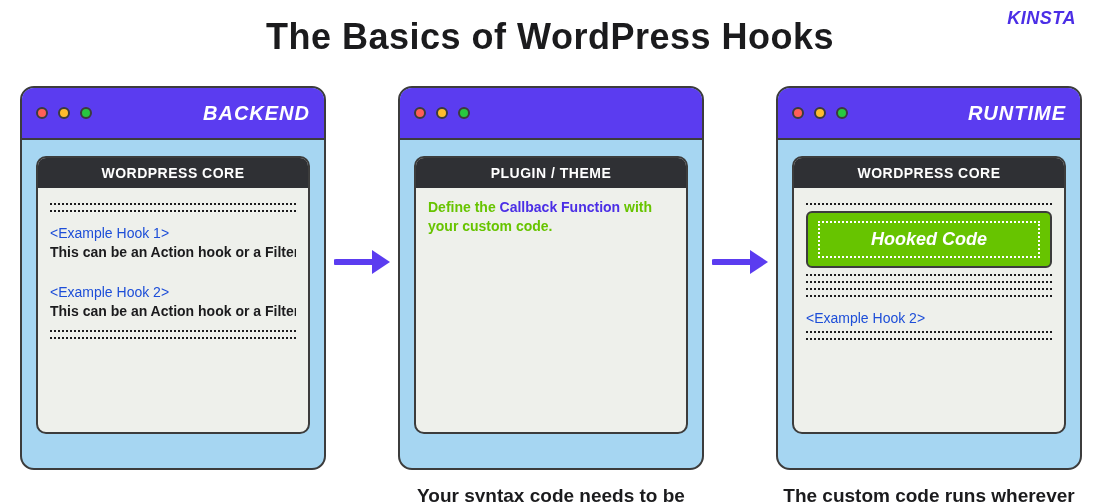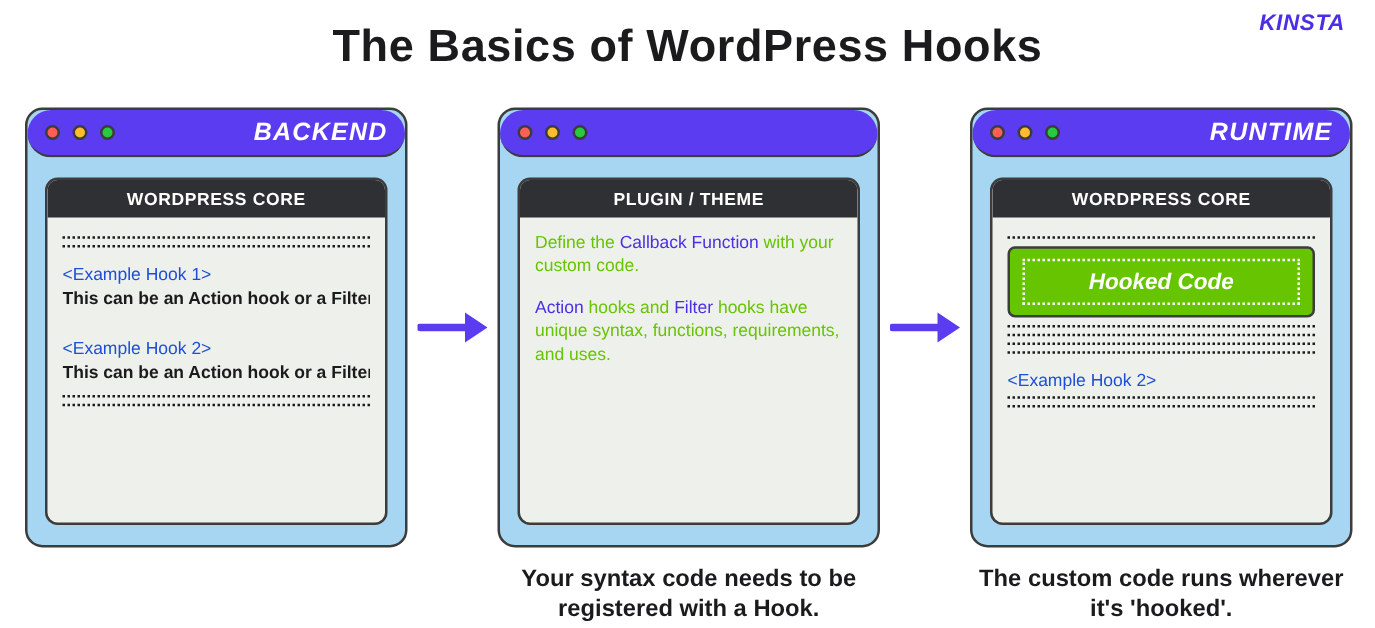--- a/index.html
+++ b/index.html
@@ -44,42 +44,41 @@
   }
   .window {
     width: 306px;
     border: 2px solid #3c3c3c;
     border-radius: 14px;
     overflow: hidden;
     background: #a6d6f2;
   }
   .titlebar {
     background: #5b3cf0;
-    height: 38px;
+    height: 52px;
     display: flex;
     align-items: center;
     padding: 0 14px;
     border-bottom: 2px solid #3c3c3c;
-    border-radius: 19px;
   }
   .dots { display: flex; gap: 10px; }
   .dot {
     width: 12px; height: 12px; border-radius: 50%;
     border: 2px solid #3c3c3c;
   }
   .titlebar-label {
     margin-left: auto;
     color: #fff;
     font-weight: 800;
     font-style: italic;
     font-size: 20px;
     letter-spacing: 1px;
   }
   .winbody {
-    padding: 16px 14px 16px 14px;
+    padding: 16px 14px 34px 14px;
   }
   .panel {
     background: #eef0eb;
     border: 2px solid #3c3c3c;
     border-radius: 10px;
     overflow: hidden;
     min-height: 278px;
   }
   .panel-head {
     background: #2f3034;
@@ -105,21 +104,21 @@
     margin: 13px 0 2px 0;
   }
   .subtxt {
     font-size: 14px;
     font-weight: 700;
     color: #1b1b1d;
     line-height: 1.3;
     white-space: nowrap;
     overflow: hidden;
   }
-  .hrtext { color: #4b2ee6; font-weight: 400; font-size: 14px; line-height: 1.35; }
+  .hrtext { color: #4b2ee6; font-weight: 700; font-size: 14px; line-height: 1.35; }
   .hrtext .grn { color: #67c400; }
   .chunk { margin-bottom: 14px; }
   .chunk:last-child { margin-bottom: 0; }
   .ticket {
     background: #67c400;
     border: 2px solid #3c3c3c;
     border-radius: 6px;
     padding: 8px 10px;
     position: relative;
     margin: 6px 0;
@@ -203,23 +202,20 @@
           <span class="dot" style="background:#28c840"></span>
         </div>
       </div>
       <div class="winbody">
         <div class="panel">
           <div class="panel-head">PLUGIN / THEME</div>
           <div class="panel-body">
             <div class="hrtext chunk">
               <span class="grn">Define the </span><span>Callback Function</span><span class="grn"> with your custom code.</span>
             </div>
-            <div class="hrtext chunk">
-              <span>Action</span><span class="grn"> hooks and </span><span>Filter</span><span class="grn"> hooks have unique syntax, functions, requirements, and uses.</span>
-            </div>
           </div>
         </div>
       </div>
     </div>
     <div class="caption">Your syntax code needs to be registered with a Hook.</div>
   </div>
 
   <div class="arrow">
     <svg viewBox="0 0 56 32">
         <line x1="2" y1="16" x2="40" y2="16" stroke="#5b3cf0" stroke-width="6" stroke-linecap="round"></line>

